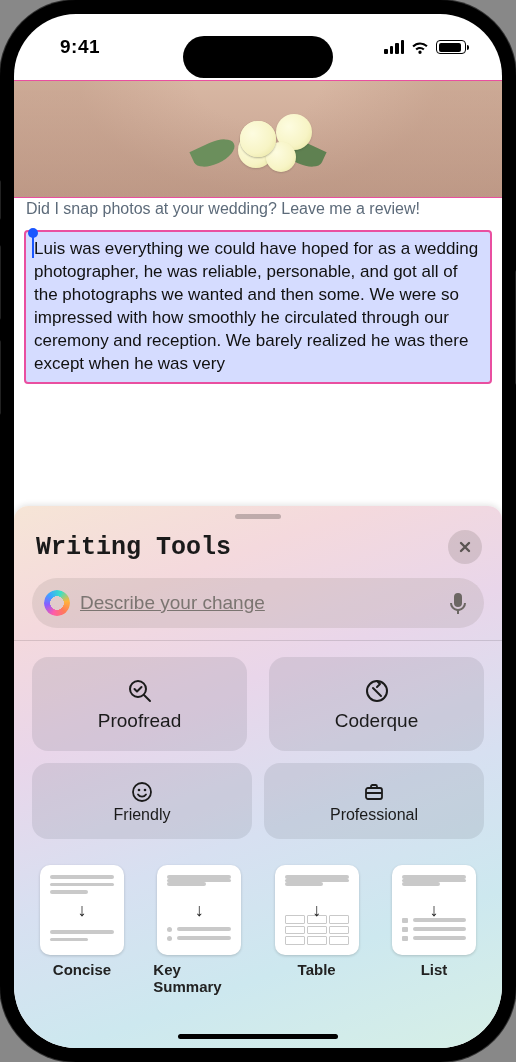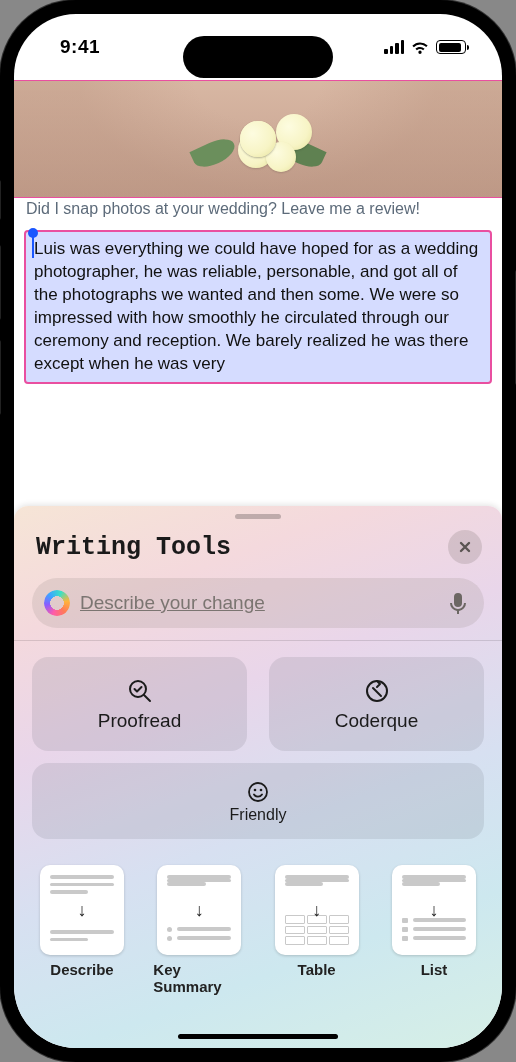--- a/index.html
+++ b/index.html
@@ -331,37 +331,47 @@
             <div class="sicon">
               <svg width="24" height="24" viewBox="0 0 24 24">
                   <circle cx="12" cy="12" r="9" fill="none" stroke="#1b1b1b" stroke-width="1.8"></circle>
                   <circle cx="9" cy="10" r="1.3" fill="#1b1b1b"></circle>
                   <circle cx="15" cy="10" r="1.3" fill="#1b1b1b"></circle>
                   <path d="M8 14.5c1 1.5 2.4 2.2 4 2.2s3-.7 4-2.2" fill="none" stroke="#1b1b1b" stroke-width="1.8" stroke-linecap="round"></path>
                 </svg>
             </div>
             <div class="slabel">Friendly</div>
           </div>
+          <div class="small-btn">
+            <div class="sicon">
+              <svg width="24" height="24" viewBox="0 0 24 24">
+                  <rect x="4" y="8" width="16" height="11" rx="2" fill="none" stroke="#1b1b1b" stroke-width="1.8"></rect>
+                  <path d="M9 8V6.5A1.5 1.5 0 0 1 10.5 5h3A1.5 1.5 0 0 1 15 6.5V8" fill="none" stroke="#1b1b1b" stroke-width="1.8"></path>
+                  <path d="M4 13h16" stroke="#1b1b1b" stroke-width="1.8"></path>
+                </svg>
+            </div>
+            <div class="slabel">Professional</div>
+          </div>
         </div>
 
         <div class="format-row">
           <div class="fcol">
             <div class="fcard summary">
               <div class="top">
                   <div class="fline"></div>
                   <div class="fline"></div>
                   <div class="fline sh"></div>
                 </div>
               <div class="fcenter-arrow">↓</div>
               <div class="bot">
                   <div class="fline"></div>
                   <div class="fline sh"></div>
                 </div>
             </div>
-            <div class="flabel">Describe</div>
+            <div class="flabel">Concise</div>
           </div>
           <div class="fcol">
             <div class="fcard keypoints">
               <div class="top">
                   <div class="fline"></div>
                   <div class="fline"></div>
                   <div class="fline sh"></div>
                 </div>
               <div class="fcenter-arrow">↓</div>
               <div>

